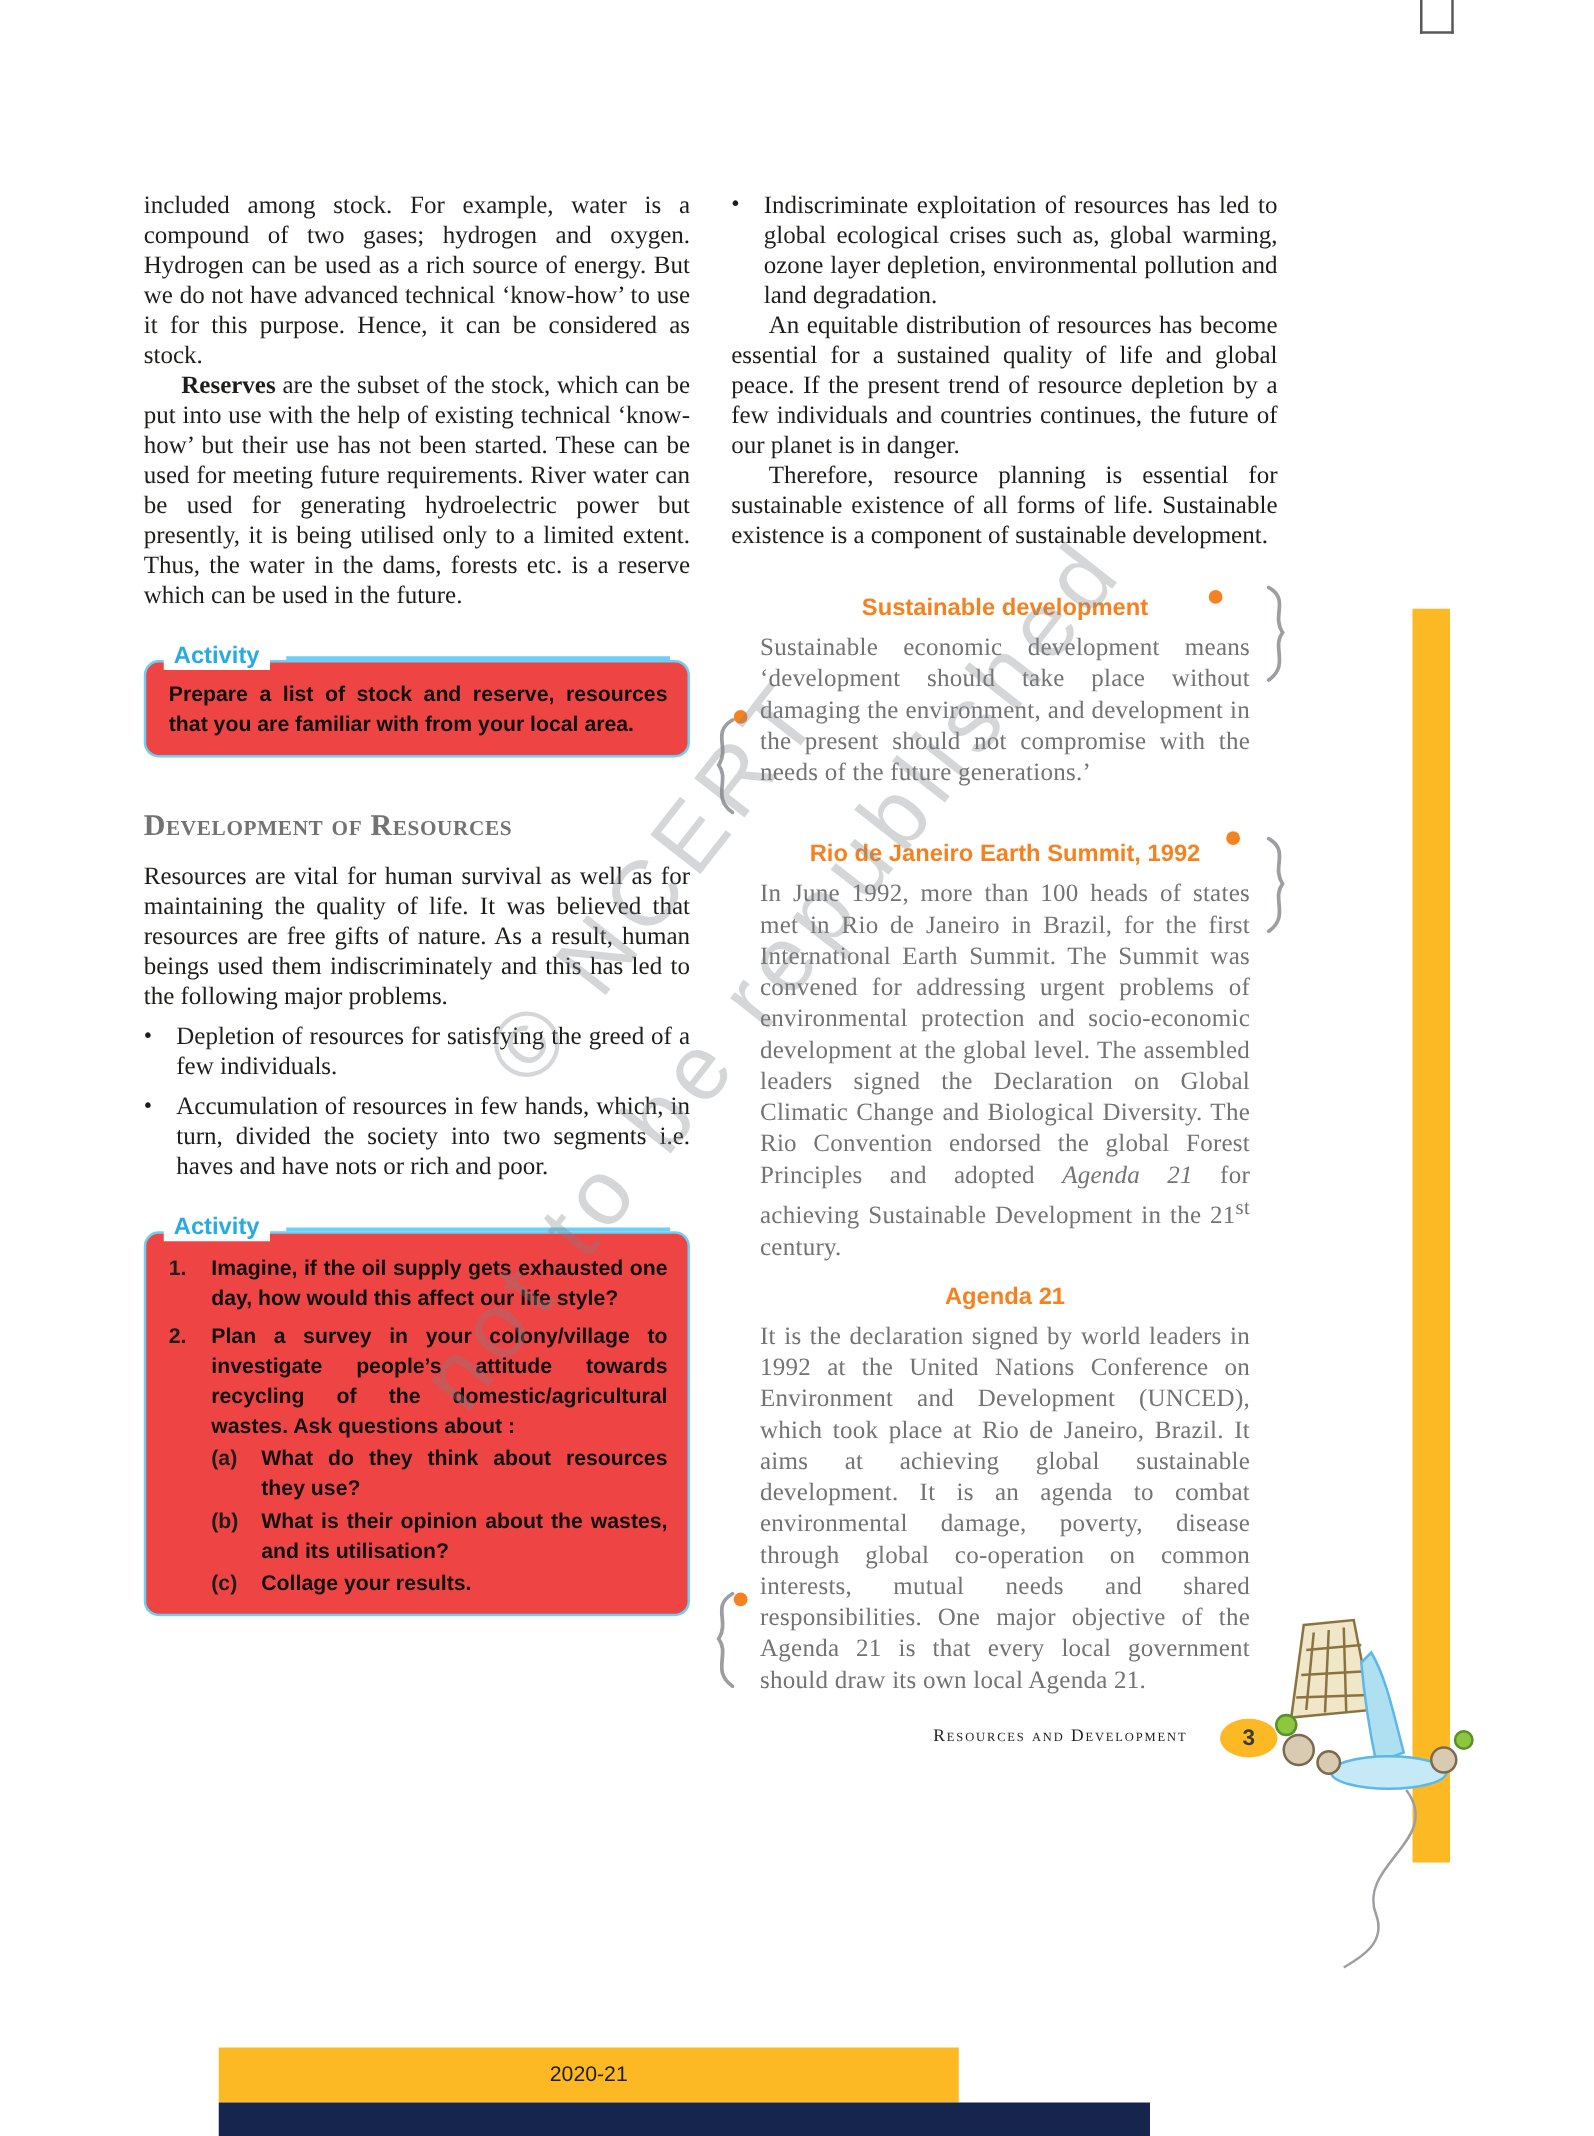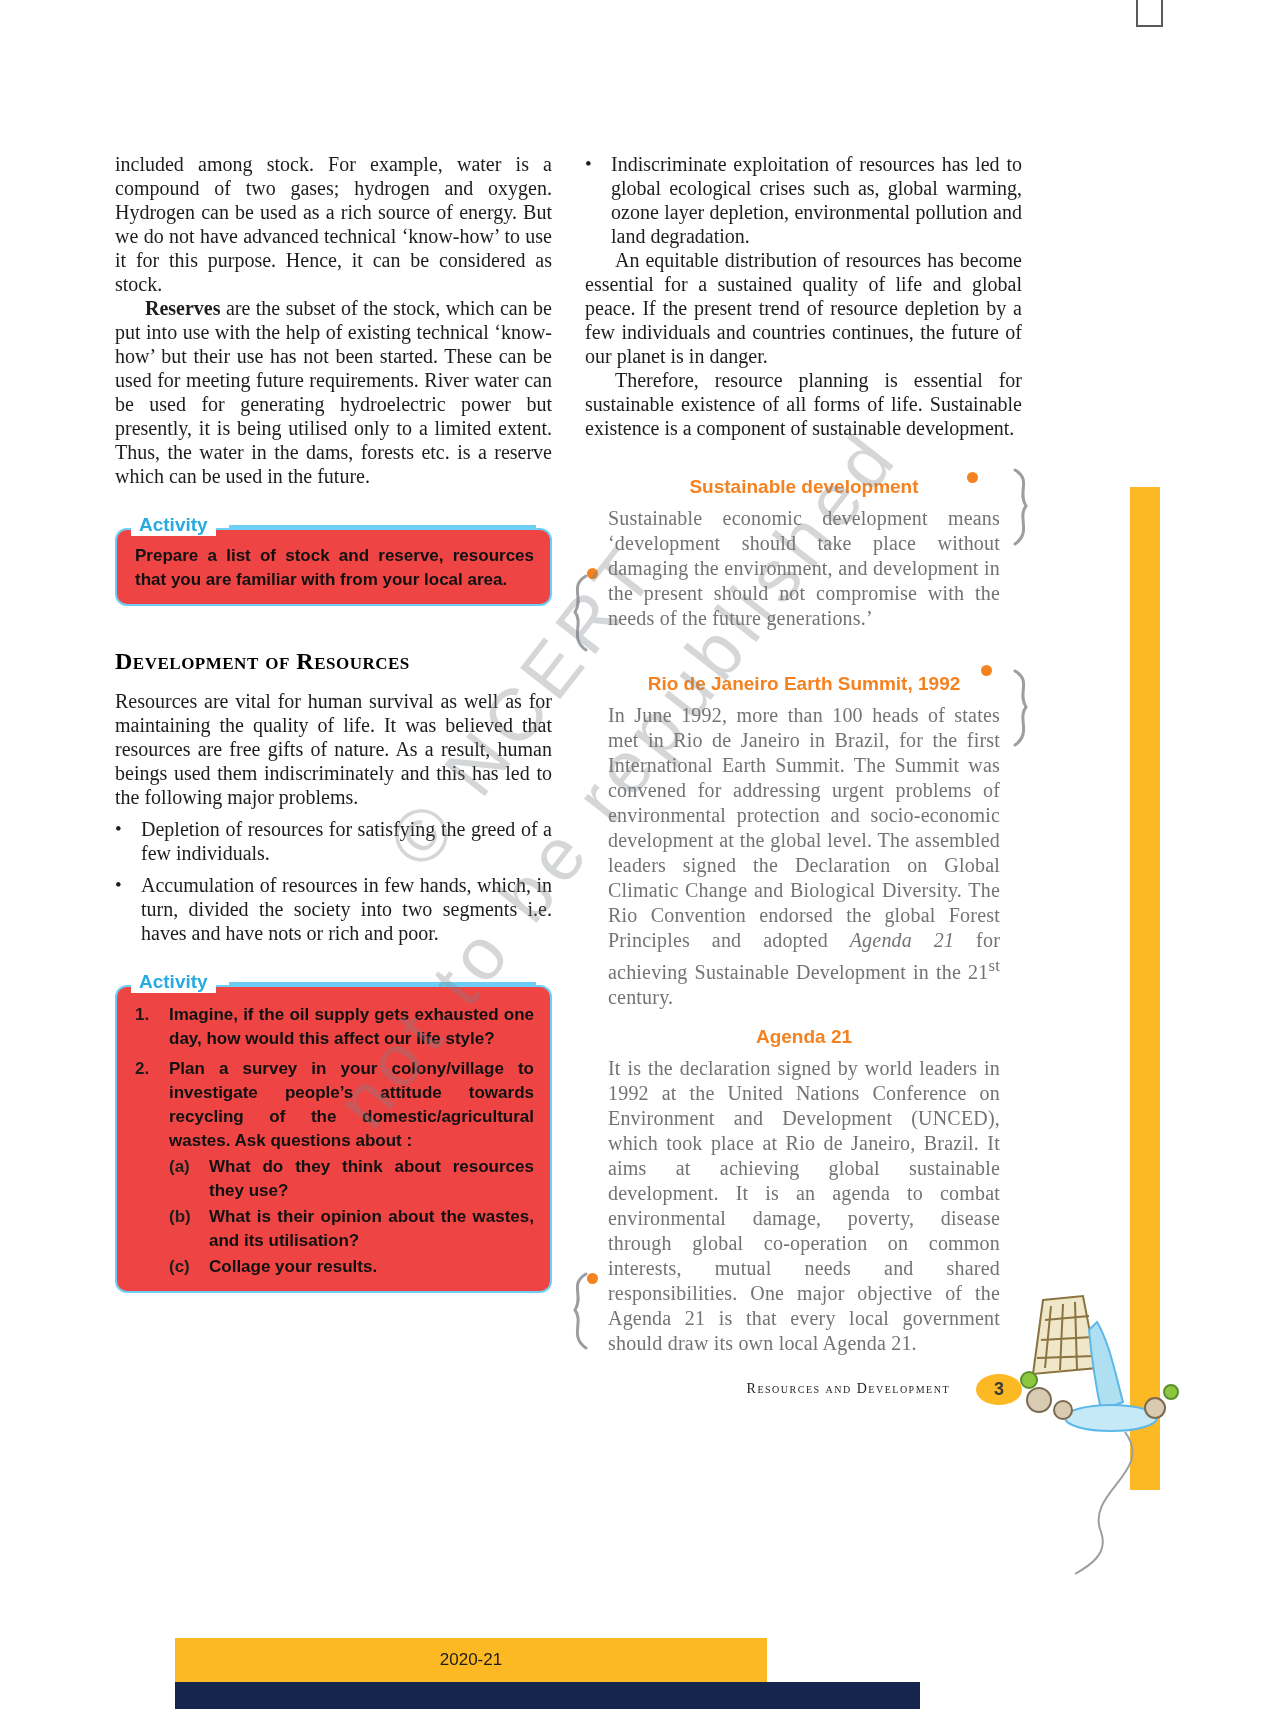--- a/index.html
+++ b/index.html
@@ -40,21 +40,21 @@
   .activity-topline { position:absolute; top:-5px; left:112px; right:14px; height:2.5px; background:#6DCFF6; }
   .activity-text { margin:0; font-family:"Liberation Sans", sans-serif; font-weight:bold;
     font-size:17px; line-height:24px; color:#111; text-align:justify; }
   .act-item { display:flex; margin-top:6px; }
   .act-item:first-of-type { margin-top:2px; }
   .act-num { flex:none; width:34px; font-family:"Liberation Sans", sans-serif; font-weight:bold; font-size:17px; line-height:24px; }
   .act-sub { display:flex; margin-left:34px; margin-top:2px; }
   .sub-num { flex:none; width:40px; font-family:"Liberation Sans", sans-serif; font-weight:bold; font-size:17px; line-height:24px; }
   
   .sec-heading { margin:42px 0 14px 0; font-variant:small-caps; font-weight:bold; letter-spacing:0.5px;
-    font-size:24px; color:#000000; }
+    font-size:24px; color:#737373; }
   
   .rc-box { position:relative; margin-top:36px; padding:0 22px 0 23px; }
   .rc-title { margin:0 0 8px 0; text-align:center; color:#F58220;
     font-family:"Liberation Sans", sans-serif; font-weight:bold; font-size:19px; }
   .rc-text { margin:0; color:#737373; font-family:Liberation Serif, serif;
     font-size:20px; line-height:25px; text-align:justify; letter-spacing:0.2px; }
   .rc-text i { font-style:italic; }
   .dot { position:absolute; width:11px; height:11px; border-radius:50%; background:#F58220; }
   .brace { position:absolute; width:26px; height:78px; }
   .brace.flip { transform:scaleX(-1); }

